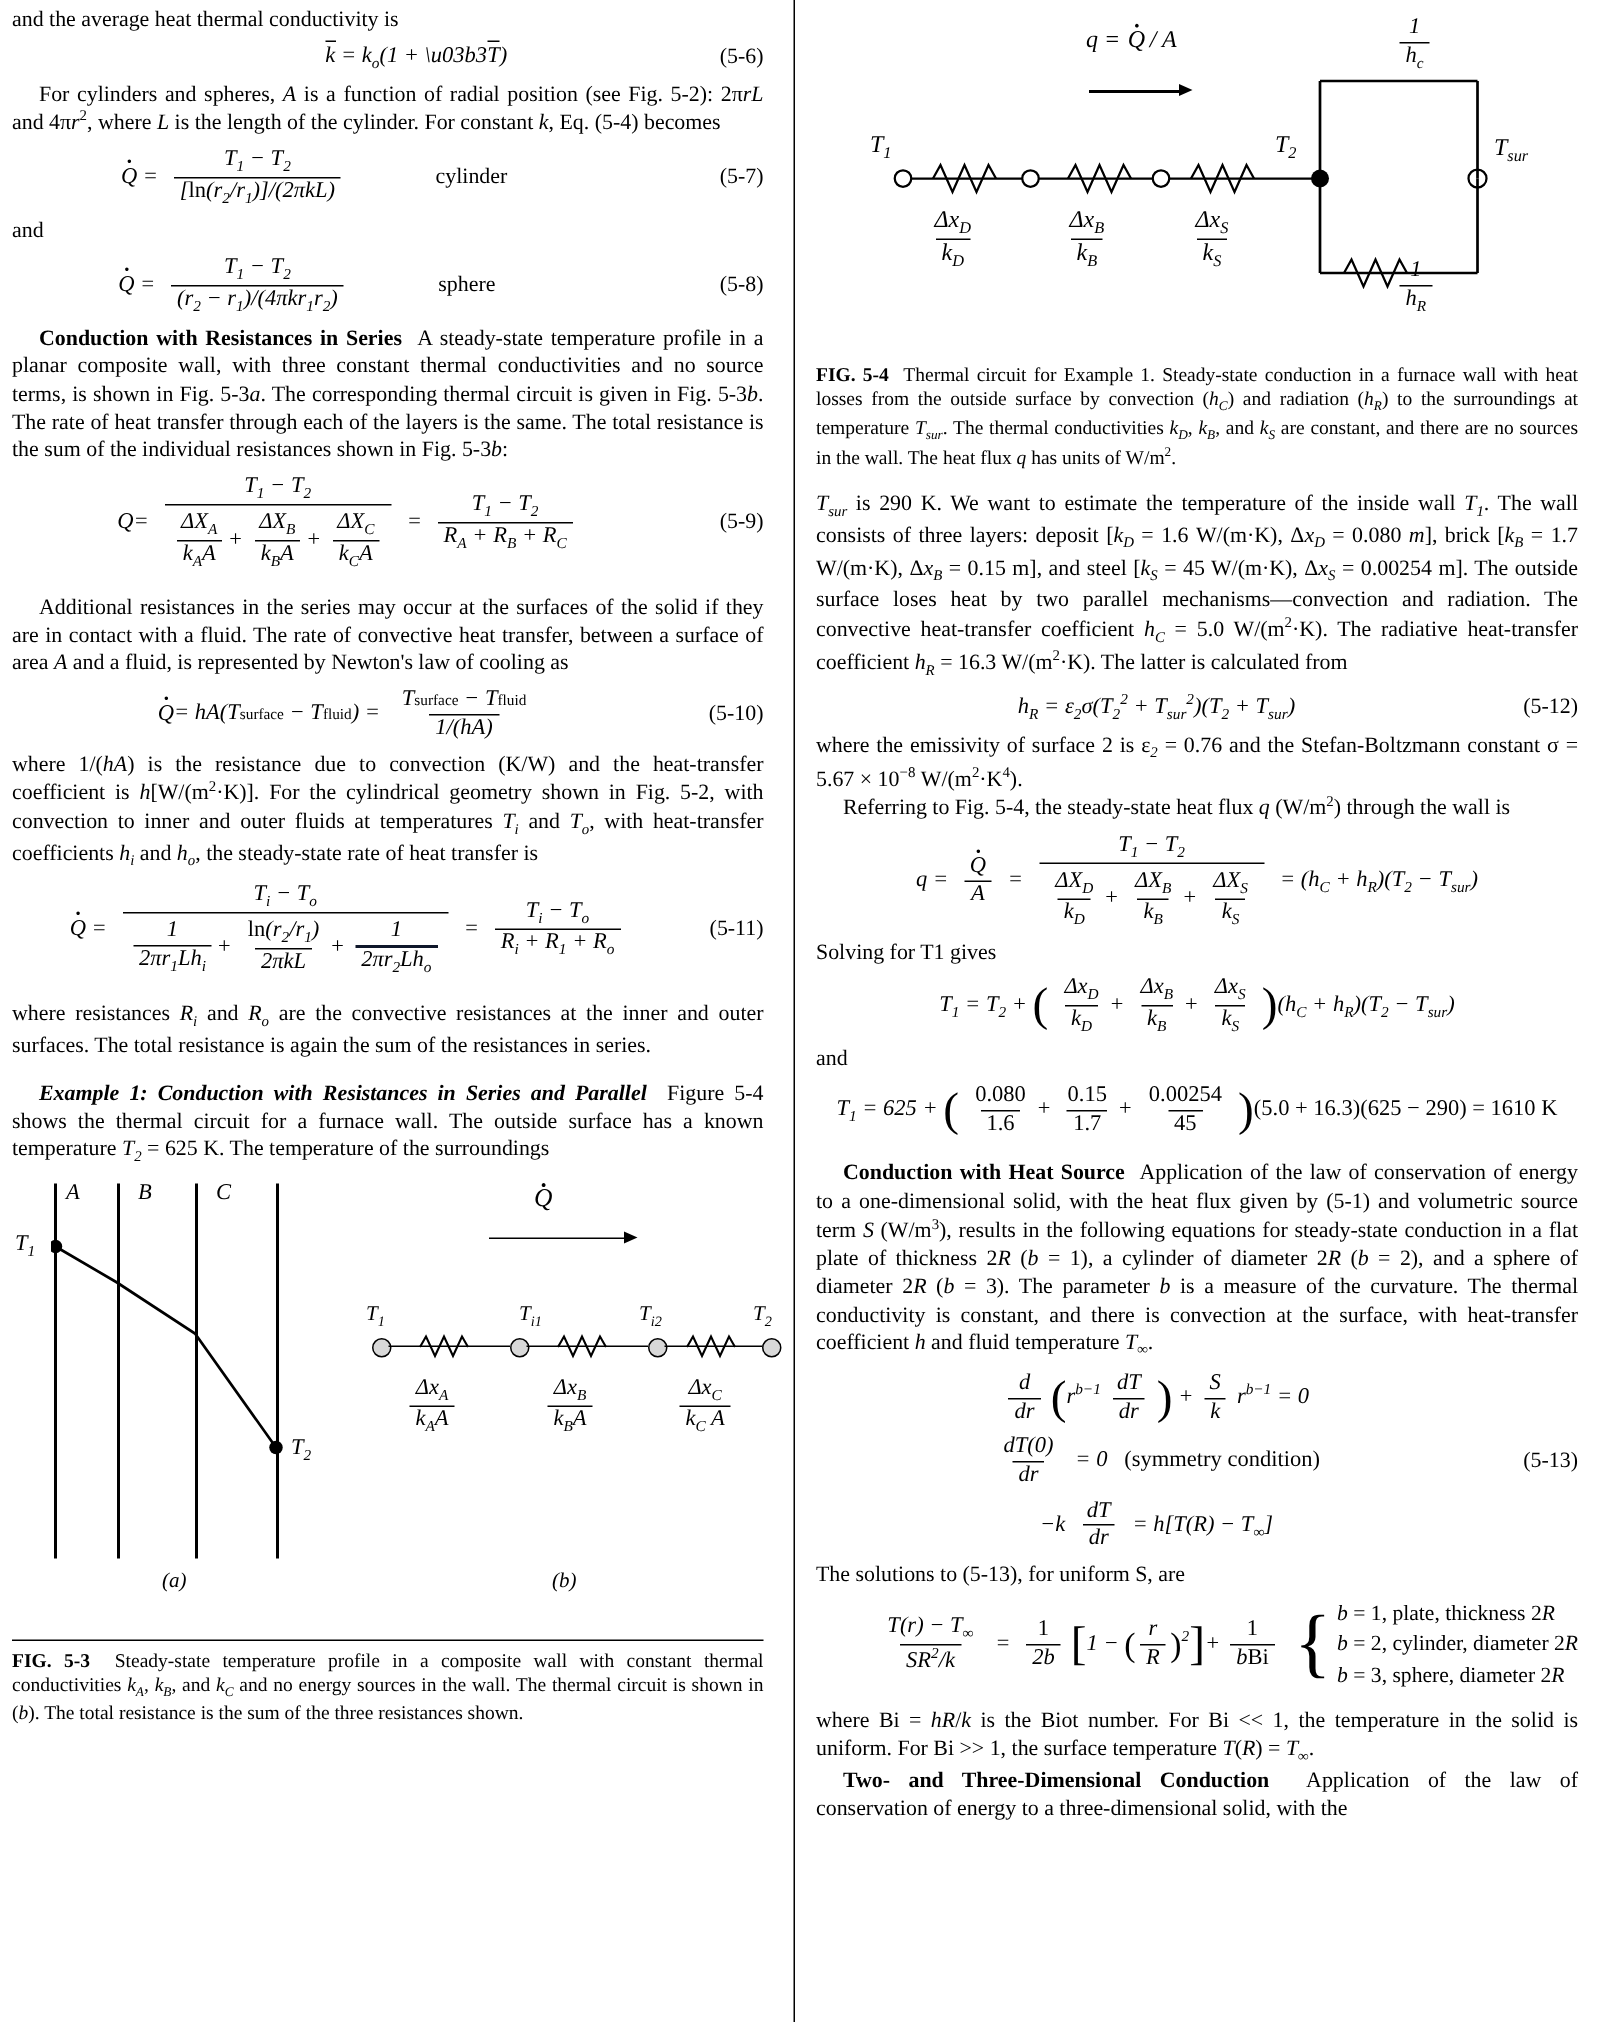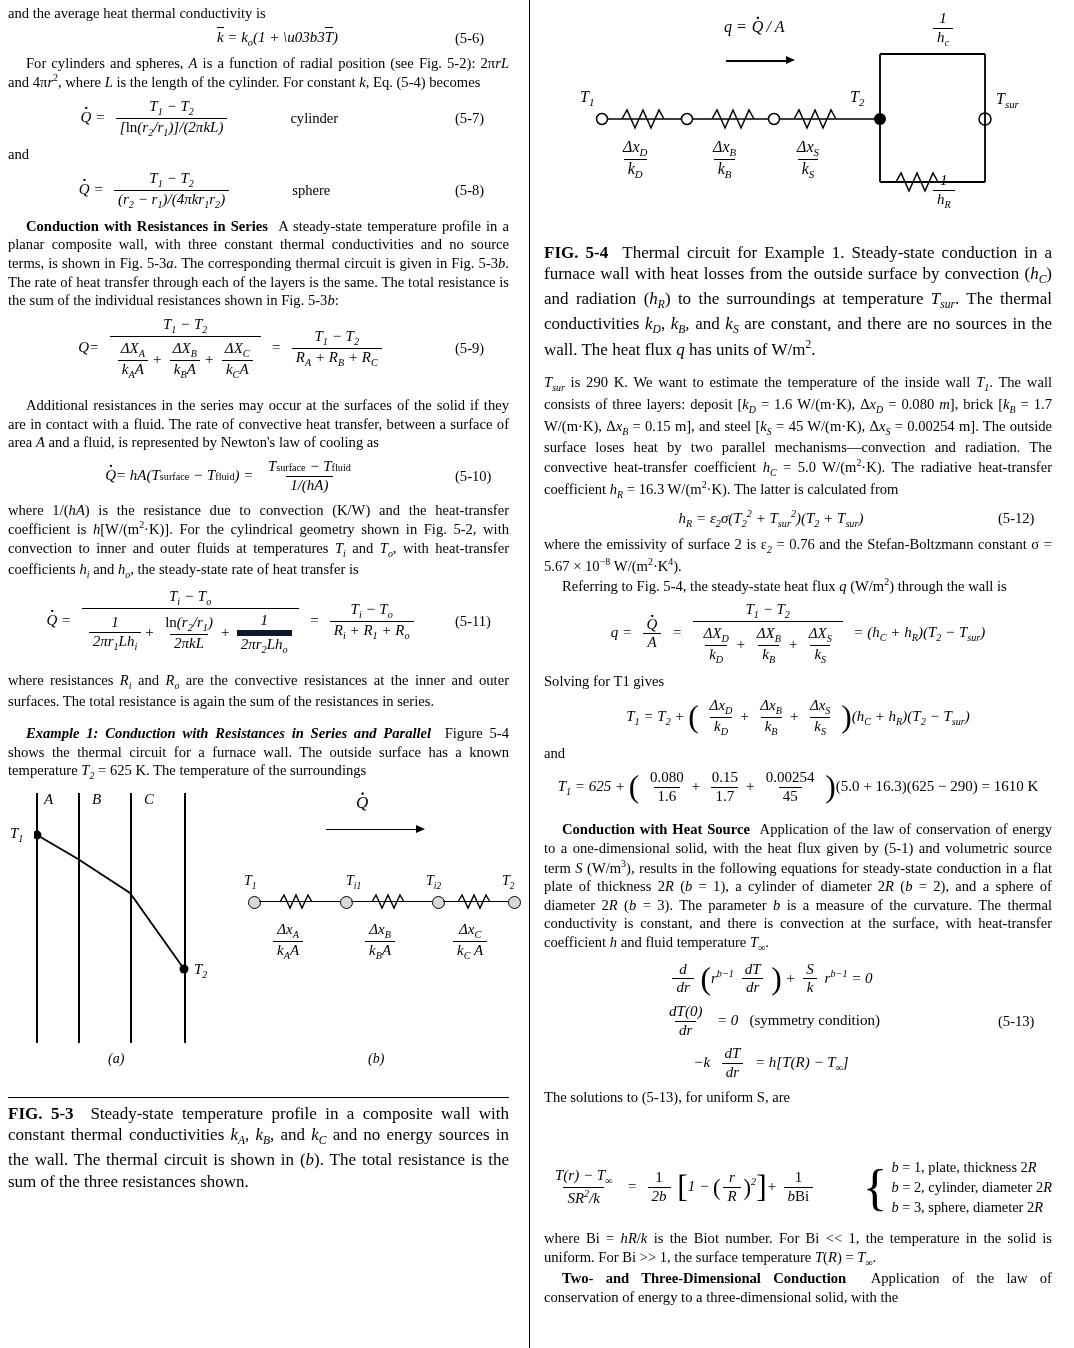--- a/index.html
+++ b/index.html
@@ -29,21 +29,21 @@
   .sp{height:9px;}
   .sp-s{height:5px;}
   .sp-l{height:13px;}
 
   i{font-style:italic;}
   .bold{font-weight:bold;}
 
   
   .eqrow{display:flex;align-items:center;width:100%;margin:6px 0;}
   .eqrow .eqbody{flex:1;display:flex;justify-content:center;align-items:center;}
-  .eqrow .eqnum{width:54px;text-align:left;font-size:14.6px;}
+  .eqrow .eqnum{width:54px;text-align:right;font-size:14.6px;}
   .eqrow .eqlabel{width:92px;text-align:left;font-size:14.6px;font-style:normal;}
 
   .math{font-family:"Liberation Serif",serif;font-size:15px;font-style:italic;white-space:nowrap;}
   .math .rm{font-style:normal;}
   sub{font-size:0.68em;font-style:italic;}
   sup{font-size:0.68em;}
   .sub-rm{font-size:0.68em;font-style:normal;}
 
   
   .frac{display:inline-flex;flex-direction:column;align-items:center;vertical-align:middle;margin:0 3px;}
@@ -53,21 +53,21 @@
 
   .bigpar{font-size:2.1em;font-style:normal;display:inline-block;vertical-align:middle;line-height:0.85;}
   .midpar{font-size:1.5em;font-style:normal;display:inline-block;vertical-align:middle;line-height:0.85;}
 
   .over{display:inline-block;position:relative;}
   .over::before{content:"";position:absolute;left:0;right:0;top:-2px;border-top:1px solid #000;}
   .dotover{display:inline-block;position:relative;}
   .dotover::before{content:"\00B7";position:absolute;left:50%;transform:translateX(-50%);top:-12px;font-size:1.3em;}
 
   
-  .figcap{font-size:17px;line-height:1.26;text-align:justify;font-family:Liberation Serif, serif;}
+  .figcap{font-size:13px;line-height:1.26;text-align:justify;font-family:Liberation Serif, serif;}
   .figcap .lbl{font-weight:bold;}
 
   
   .fig53{position:relative;height:300px;margin-top:6px;}
   .fig53 .vline{position:absolute;top:0;bottom:0;width:1.6px;background:#000;}
   .fig53 .lab{position:absolute;font-size:15px;font-style:italic;}
   .fig53 .subcap{position:absolute;font-size:14px;font-style:italic;}
   .node{position:absolute;width:11px;height:11px;border:1.4px solid #000;border-radius:50%;background:#d8d8d8;}
   .wire{position:absolute;height:1.4px;background:#000;}
 
@@ -188,21 +188,21 @@
               <span class="frac nb">
                   <span class="num">1</span>
                   <span class="den" style="border-top:1px solid #000">2πr<sub>1</sub>Lh<sub>i</sub></span>
                 </span>+
               <span class="frac nb">
                   <span class="num"><span class="rm">ln</span>(r<sub>2</sub>/r<sub>1</sub>)</span>
                   <span class="den" style="border-top:1px solid #000">2πkL</span>
                 </span>+
               <span class="frac nb">
                   <span class="num">1</span>
-                  <span class="den" style="border-top:6px solid #0f172a">2πr<sub>2</sub>Lh<sub>o</sub></span>
+                  <span class="den" style="border-top:2px solid #0f172a">2πr<sub>2</sub>Lh<sub>o</sub></span>
                 </span>
             </span>
           </span>
           &nbsp;=&nbsp;
           <span class="frac">
             <span class="num">T<sub>i</sub> − T<sub>o</sub></span>
             <span class="den">R<sub>i</sub> + R<sub>1</sub> + R<sub>o</sub></span>
           </span>
         </span>
       </span>
@@ -496,21 +496,21 @@
             </span>
           &nbsp;= h[T(R) − T<sub>∞</sub>]
         </span>
       </span>
       <span class="eqnum"></span>
     </div>
 
     <p>The solutions to (5-13), for uniform S, are</p>
 
     <div class="eqrow">
-      <span class="eqbody" style="justify-content:space-between;padding-left:4px;margin-top:44px;">
+      <span class="eqbody" style="justify-content:flex-end;padding-left:4px;">
         <span class="math" style="font-size:15px">
           <span class="frac">
               <span class="num">T(r) − T<sub>∞</sub></span>
               <span class="den">SR<sup>2</sup>/k</span>
             </span>
           &nbsp;=&nbsp;
           <span class="frac">
               <span class="num rm">1</span>
               <span class="den">2b</span>
             </span>

